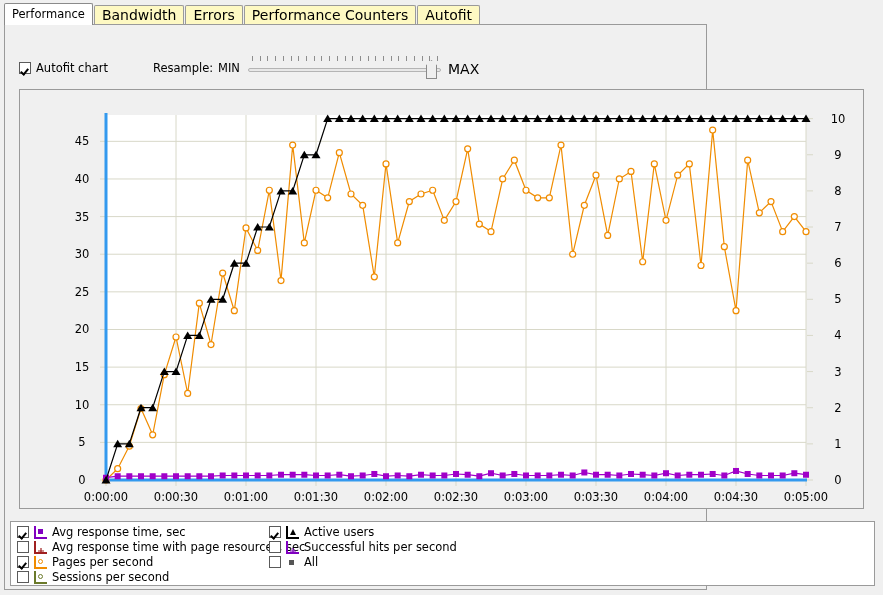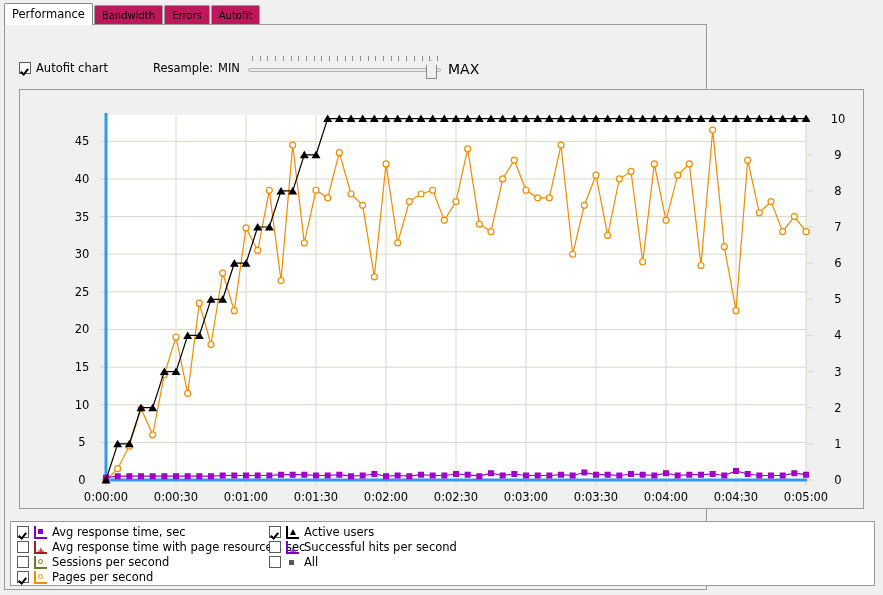--- a/index.html
+++ b/index.html
@@ -21,25 +21,25 @@
     width: 883px; height: 25px;
     display: flex; align-items: flex-end;
     padding-left: 4px;
     box-sizing: border-box;
   }
   .tab {
     height: 19px;
     line-height: 19px;
     padding: 0 7px 0 7px;
     margin-right: 1px;
-    background: #be185d;
+    background: #fef9c3;
     border: 1px solid #9a9a9a;
     border-bottom: none;
     border-radius: 2px 2px 0 0;
-    font-size: 10px;
+    font-size: 14px;
     color: #000;
     white-space: nowrap;
     position: relative;
     cursor: default;
   }
   .tab.active {
     background: #ffffff;
     height: 21px;
     line-height: 21px;
     margin-top: -2px;
@@ -187,20 +187,21 @@
 </style>
 </head>
 <body>
 
 <div id="app">
 
   <div class="tabbar" id="tabbar">
       <div class="tab active">Performance</div>
       <div class="tab">Bandwidth</div>
       <div class="tab">Errors</div>
+      <div class="tab">Performance Counters</div>
       <div class="tab">Autofit</div>
     </div>
 
   <div class="panel">
 
     <div class="toolbar">
 
       <div class="autofit-wrap">
         <span class="chk checked"></span>
         <span class="autofit-label">Autofit chart</span>
@@ -543,36 +544,36 @@
             <span class="legend-icon">
               <span class="vax" style="background: rgb(160, 32, 32);"></span>
               <span class="hax" style="background: rgb(160, 32, 32);"></span>
               <span class="mk" style="width: 6px; height: 6px;"><svg width="6" height="6">
                   <path d="M3 0 V6 M0 3 H6" stroke="#a02020" stroke-width="1.2"></path>
                 </svg></span>
             </span>
             <span class="legend-text">Avg response time with page resources, sec</span>
           </div>
           <div class="legend-row">
+            <span class="chk checked"></span>
+            <span class="legend-icon">
+              <span class="vax" style="background: rgb(240, 140, 0);"></span>
+              <span class="hax" style="background: rgb(240, 140, 0);"></span>
+              <span class="mk" style="width: 5px; height: 5px; border: 1px solid rgb(240, 140, 0); border-radius: 50%; box-sizing: border-box;"></span>
+            </span>
+            <span class="legend-text">Pages per second</span>
+          </div>
+          <div class="legend-row">
             <span class="chk"></span>
             <span class="legend-icon">
               <span class="vax" style="background: rgb(107, 122, 42);"></span>
               <span class="hax" style="background: rgb(107, 122, 42);"></span>
               <span class="mk" style="width: 5px; height: 5px; border: 1px solid rgb(107, 122, 42); border-radius: 50%; box-sizing: border-box;"></span>
             </span>
             <span class="legend-text">Sessions per second</span>
-          </div>
-          <div class="legend-row">
-            <span class="chk checked"></span>
-            <span class="legend-icon">
-              <span class="vax" style="background: rgb(240, 140, 0);"></span>
-              <span class="hax" style="background: rgb(240, 140, 0);"></span>
-              <span class="mk" style="width: 5px; height: 5px; border: 1px solid rgb(240, 140, 0); border-radius: 50%; box-sizing: border-box;"></span>
-            </span>
-            <span class="legend-text">Pages per second</span>
           </div>
         </div>
         <div class="legend-col c2">
           <div class="legend-row">
             <span class="chk checked"></span>
             <span class="legend-icon">
               <span class="vax" style="background: rgb(0, 0, 0);"></span>
               <span class="hax" style="background: rgb(0, 0, 0);"></span>
               <span class="mk" style="width: 0px; height: 0px; border-left: 3px solid transparent; border-right: 3px solid transparent; border-bottom: 6px solid rgb(0, 0, 0);"></span>
             </span>

